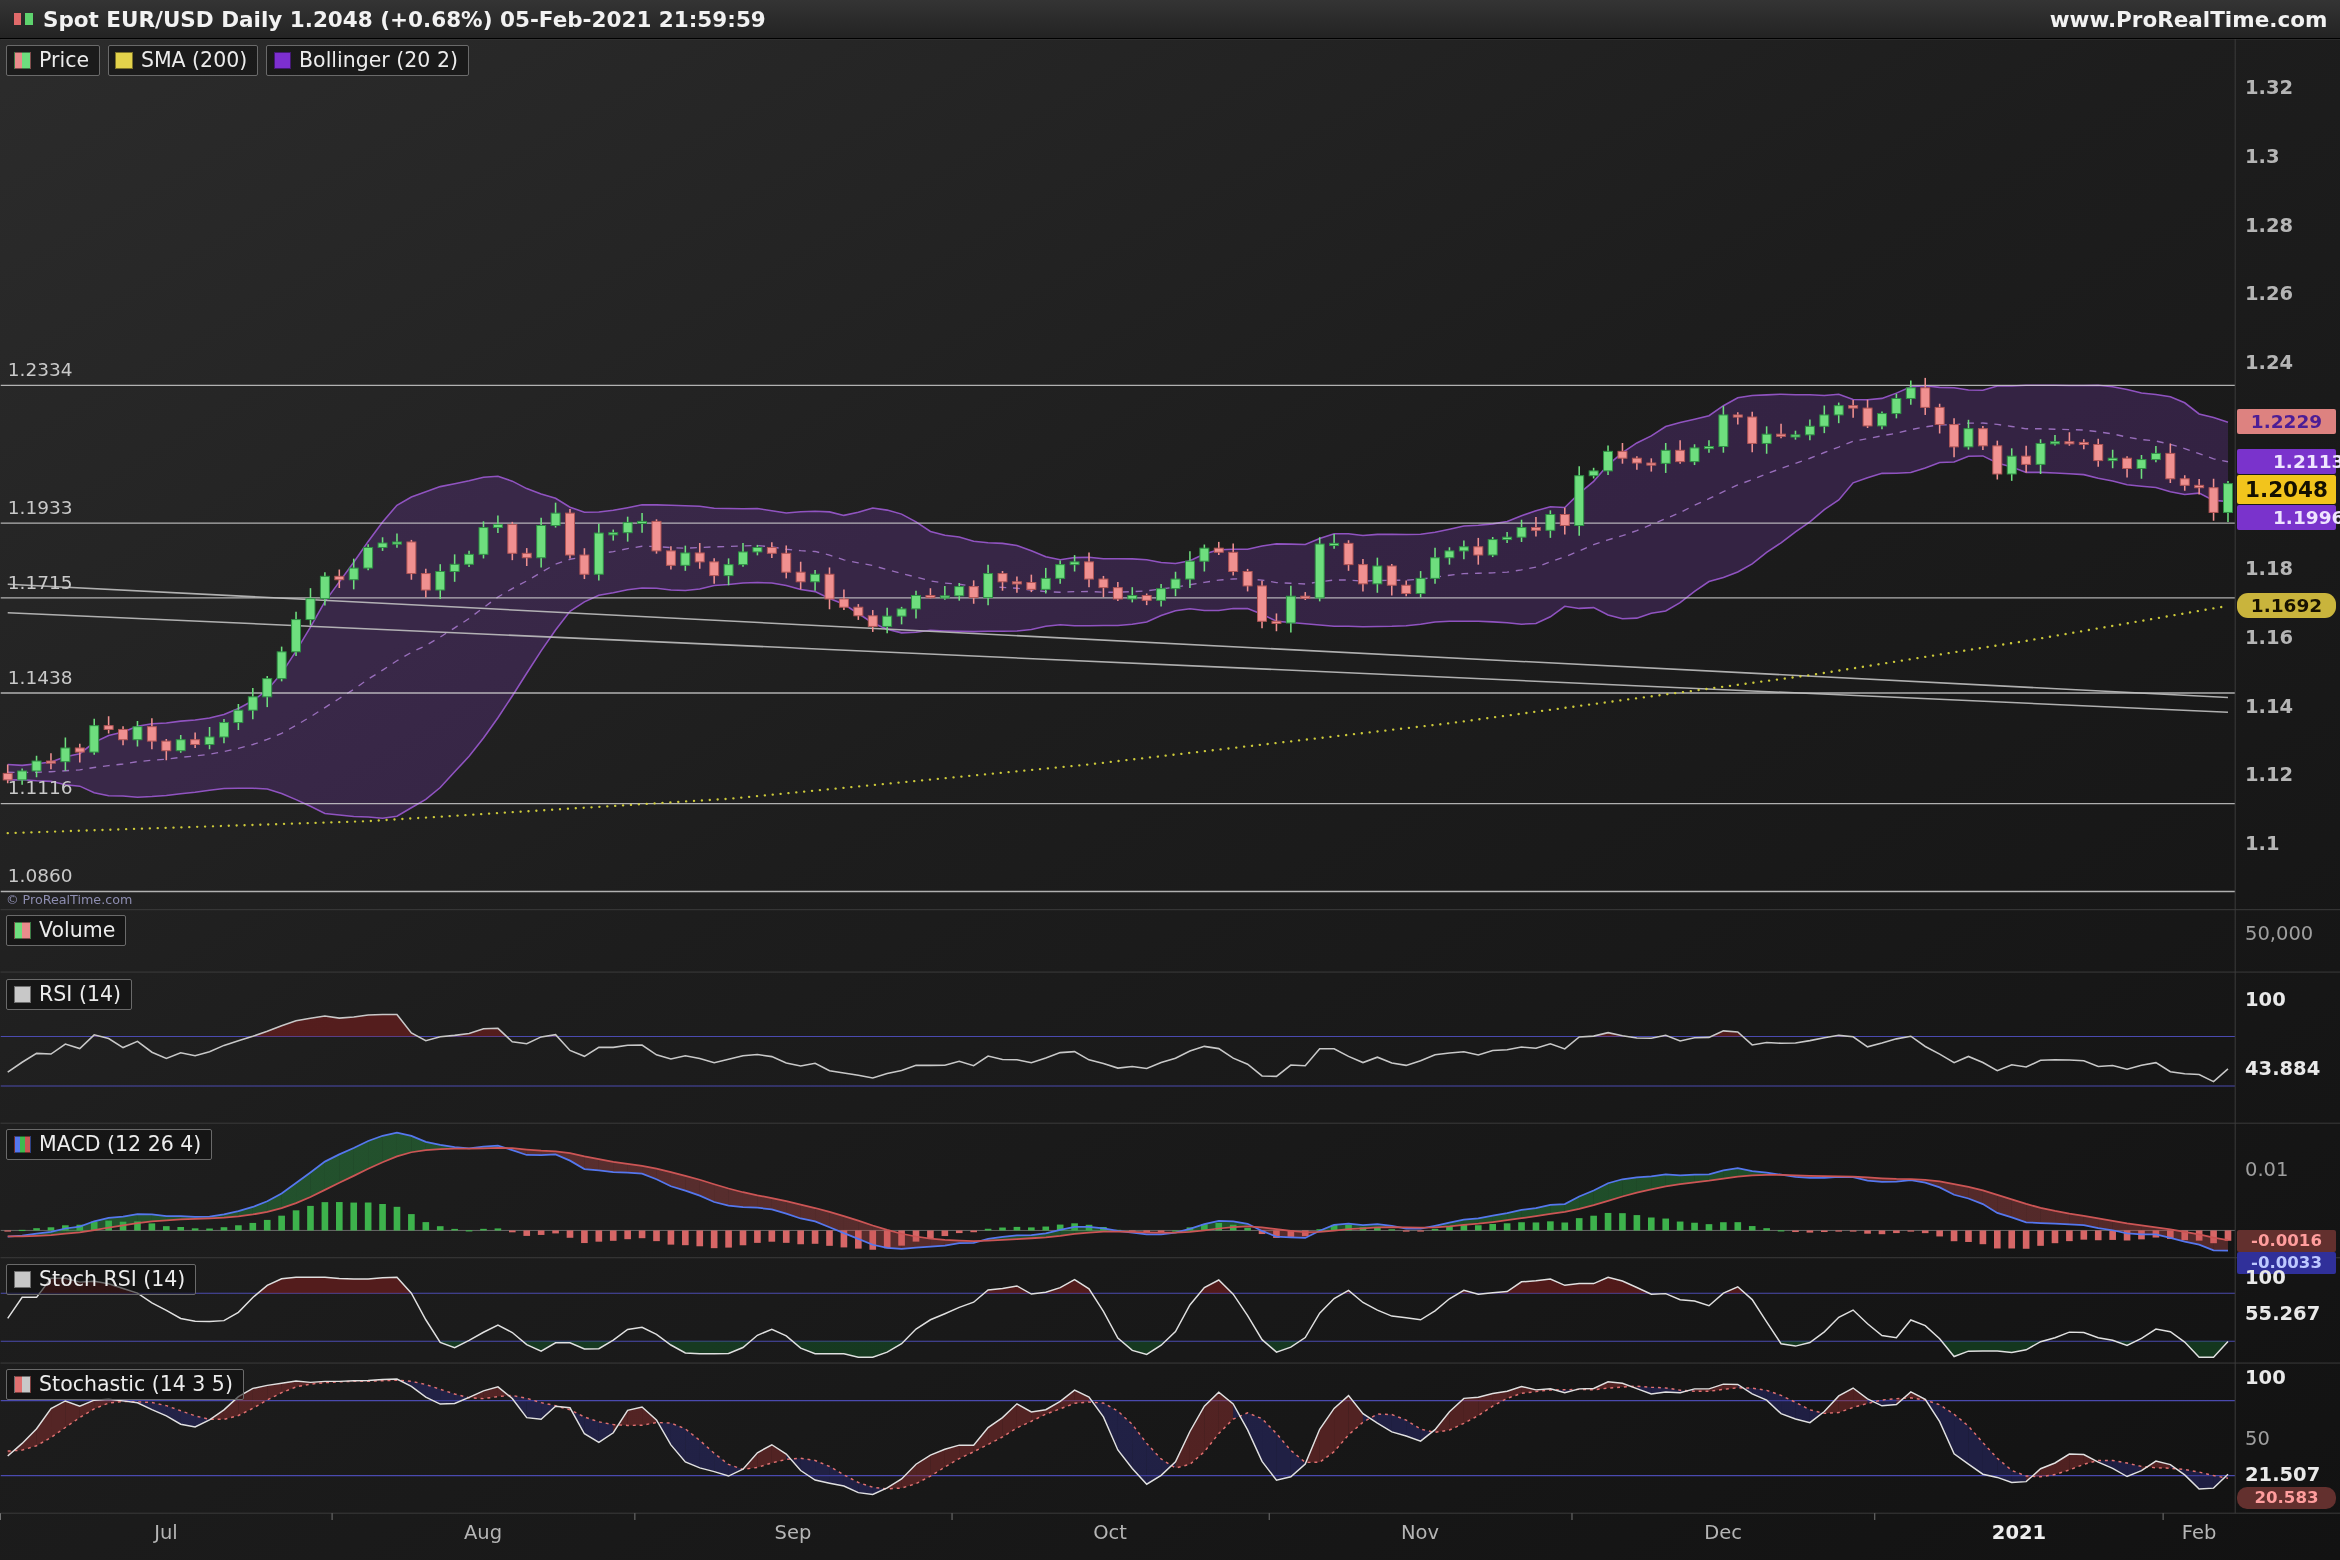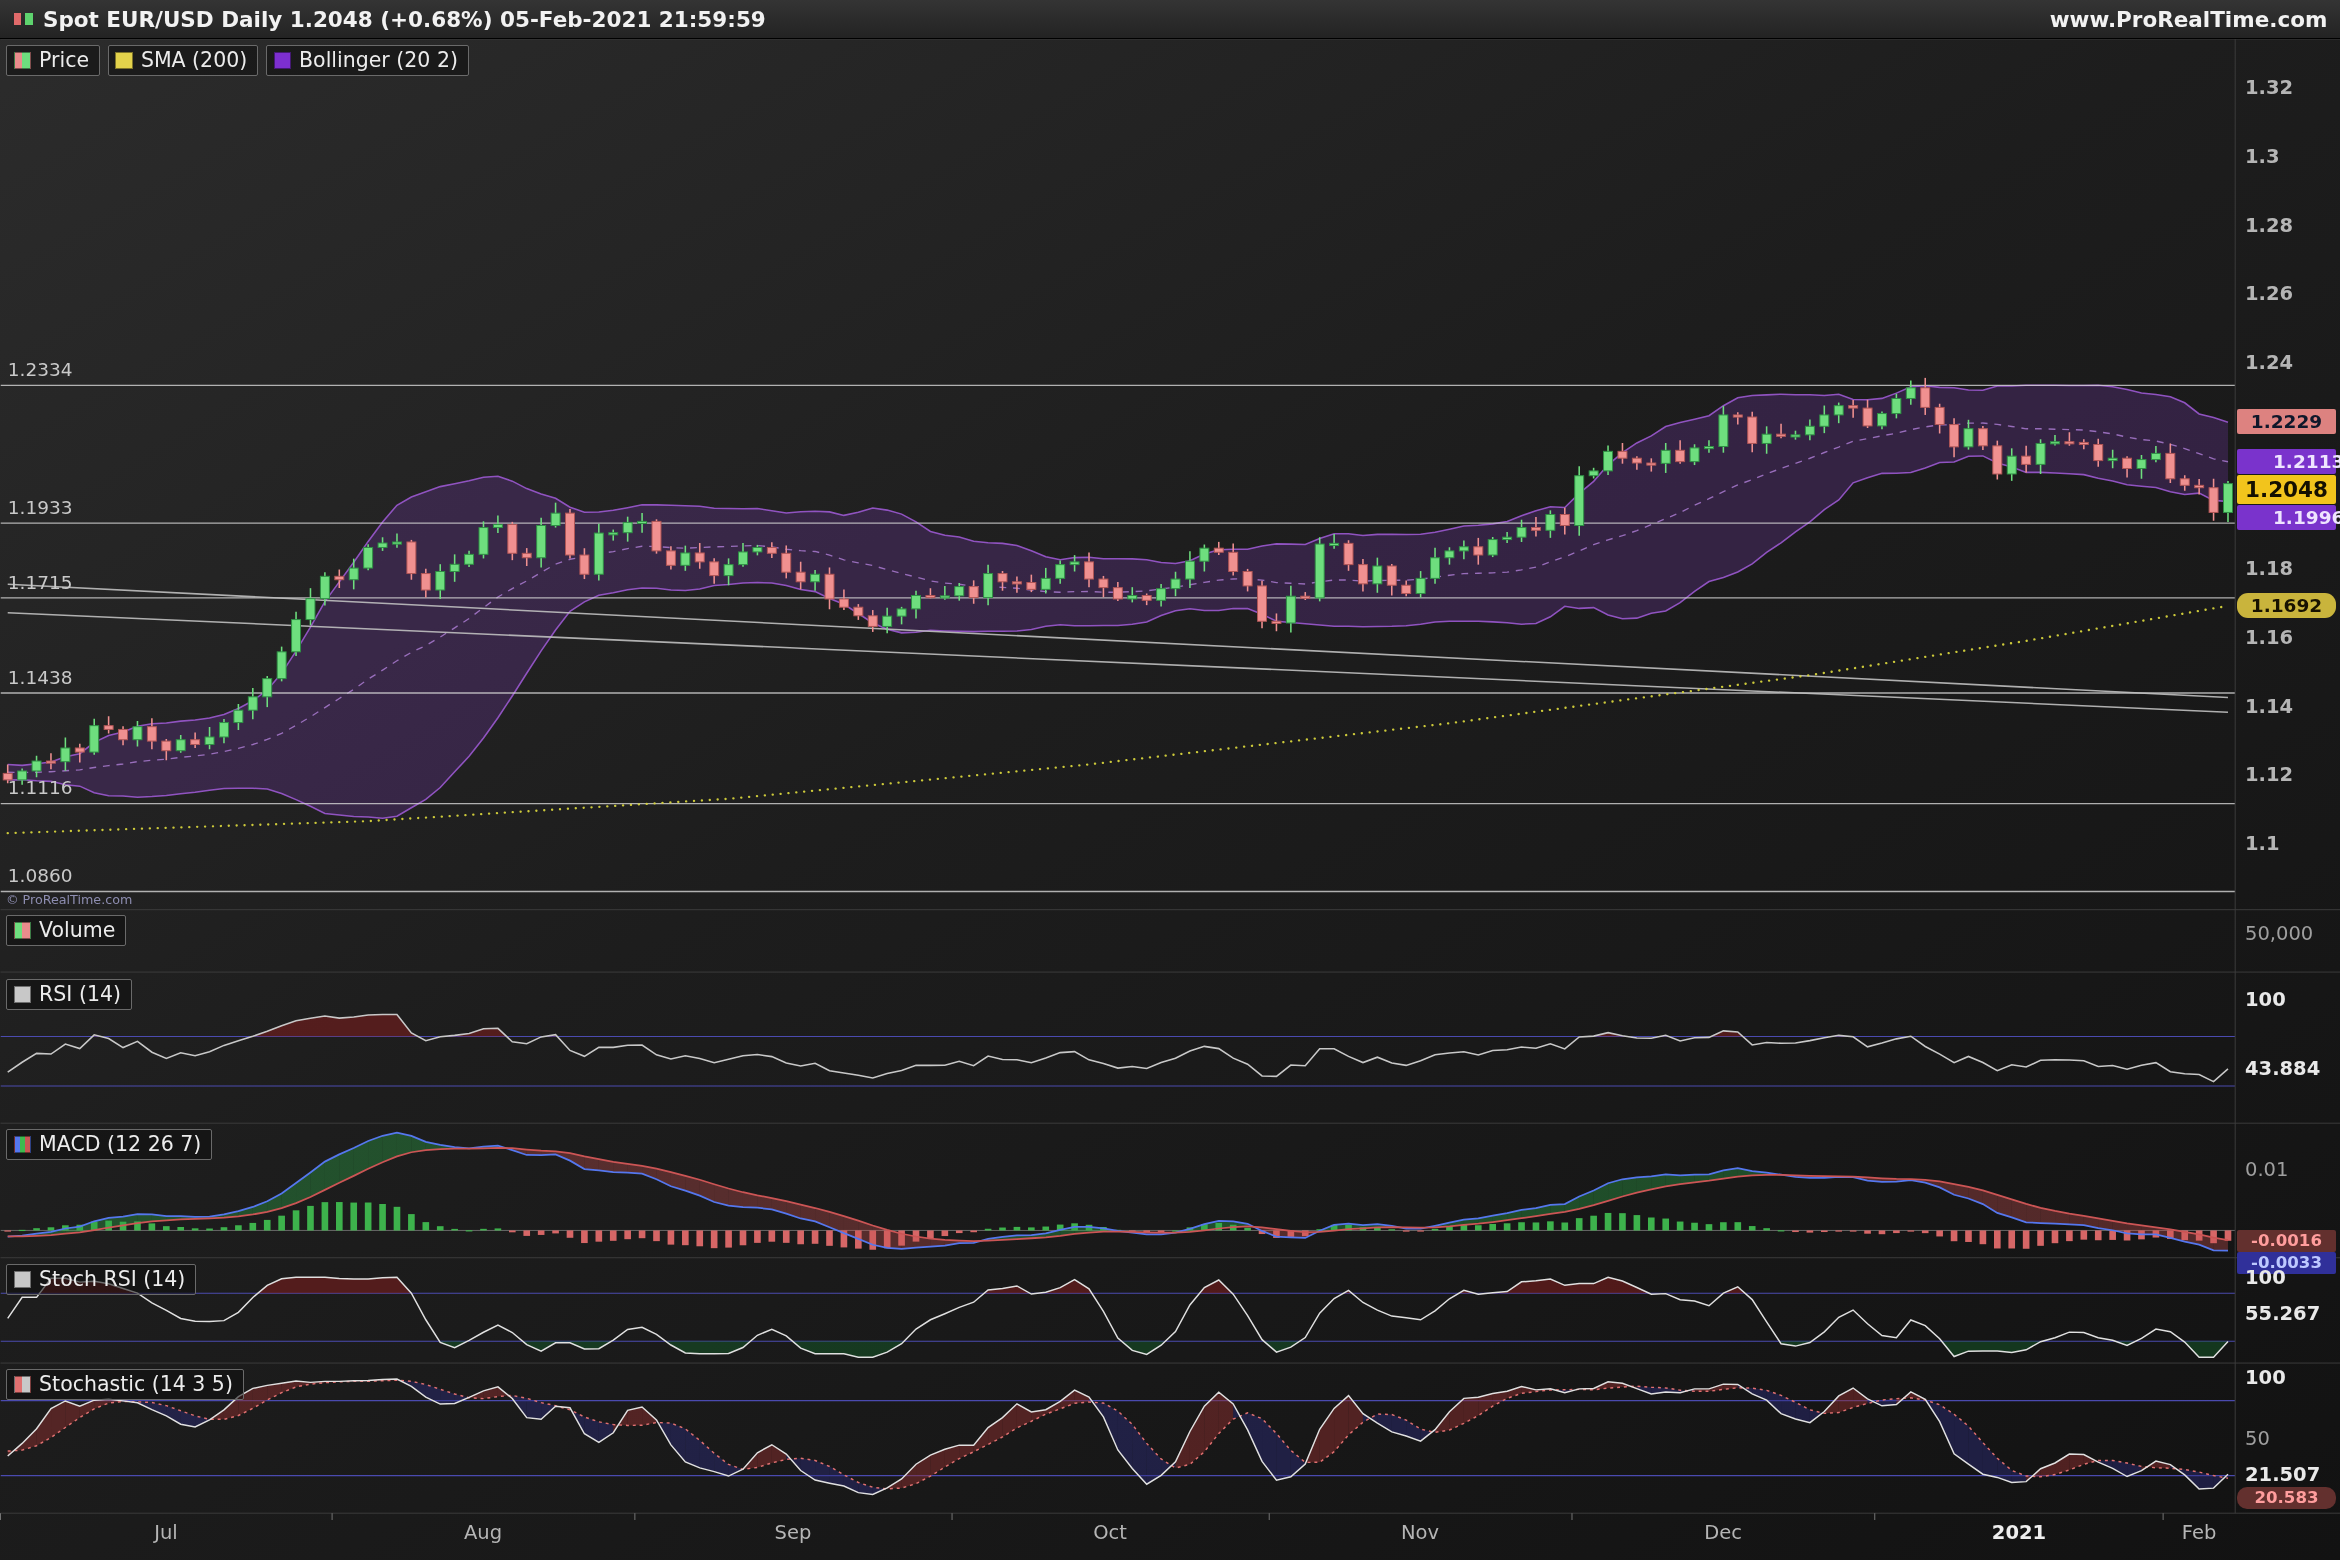--- a/index.html
+++ b/index.html
@@ -34,21 +34,21 @@
   .axlbl{position:absolute;font:700 19.5px/25px "DejaVu Sans",sans-serif;color:#b5b5b5;white-space:nowrap;}
   .axlbl.bright{color:#e9e9e9;}
   .axlbl.dim{color:#9f9f9f;font-weight:400;}
   .lvllbl{position:absolute;font:400 18.5px/21.5px "DejaVu Sans",sans-serif;color:#c9c9c9;}
   .monlbl{position:absolute;font:400 19.5px/23.4px "DejaVu Sans",sans-serif;color:#b5b5b5;}
   .monlbl.em{color:#eeeeee;font-weight:700;}
   .chip{position:absolute;left:2237px;width:99px;text-align:center;height:25px;
         font:700 18.5px/25px "DejaVu Sans",sans-serif;border-radius:2px;box-sizing:border-box;}
   .chip.big{height:29px;line-height:29px;font-size:21.5px;}
   .chip.sm{height:21.5px;line-height:21.5px;font-size:16.6px;}
-  .chip-pink{background:#dd8280;color:#0f172a;}
+  .chip-pink{background:#dd8280;color:#4c1d95;}
   .chip-purple{background:#7a33cc;color:#efe4ff;padding-left:36px;}
   .chip-yellow{background:#f2c41c;color:#151000;}
   .chip-olive{background:#c9b43c;color:#171200;border-radius:11px;}
   .chip-darkred{background:#63302e;color:#ff9d9d;}
   .chip-darkblue{background:#30309a;color:#bdc9ff;}
   #watermark{position:absolute;left:5.9px;top:893px;font:400 12.7px/13.7px "DejaVu Sans",sans-serif;color:#8d8db0;z-index:4;}
 </style>
 </head>
 <body>
 
@@ -964,21 +964,21 @@
   </div>
   <div class="legend" style="top:979px">
     <span class="lg">
         <i class="ic ic-rsi"></i>
         <span>RSI (14)</span>
       </span>
   </div>
   <div class="legend" style="top:1129px">
     <span class="lg">
         <i class="ic ic-macd"></i>
-        <span>MACD (12 26 7)</span>
+        <span>MACD (12 26 4)</span>
       </span>
   </div>
   <div class="legend" style="top:1264px">
     <span class="lg">
         <i class="ic ic-srsi"></i>
         <span>Stoch RSI (14)</span>
       </span>
   </div>
   <div class="legend" style="top:1369px">
     <span class="lg">

